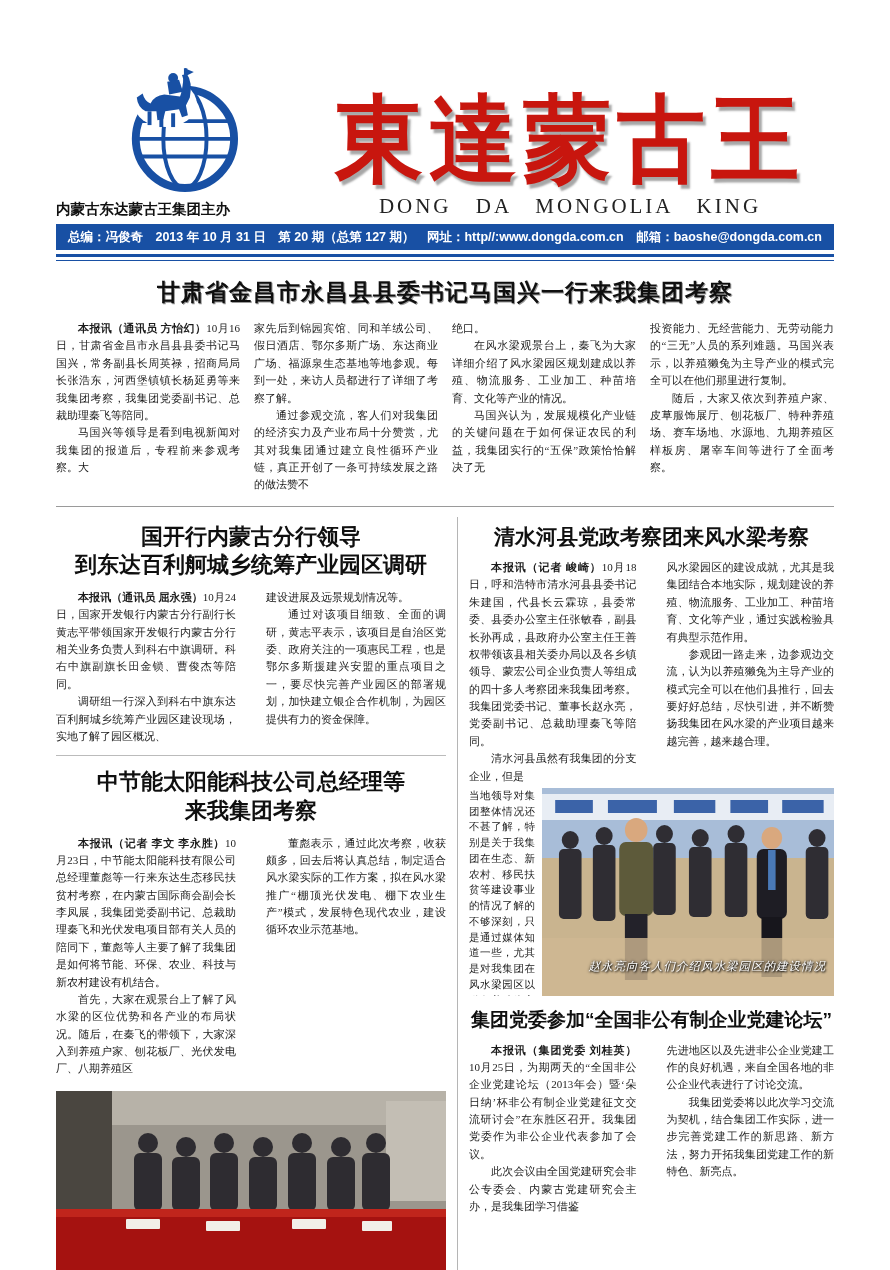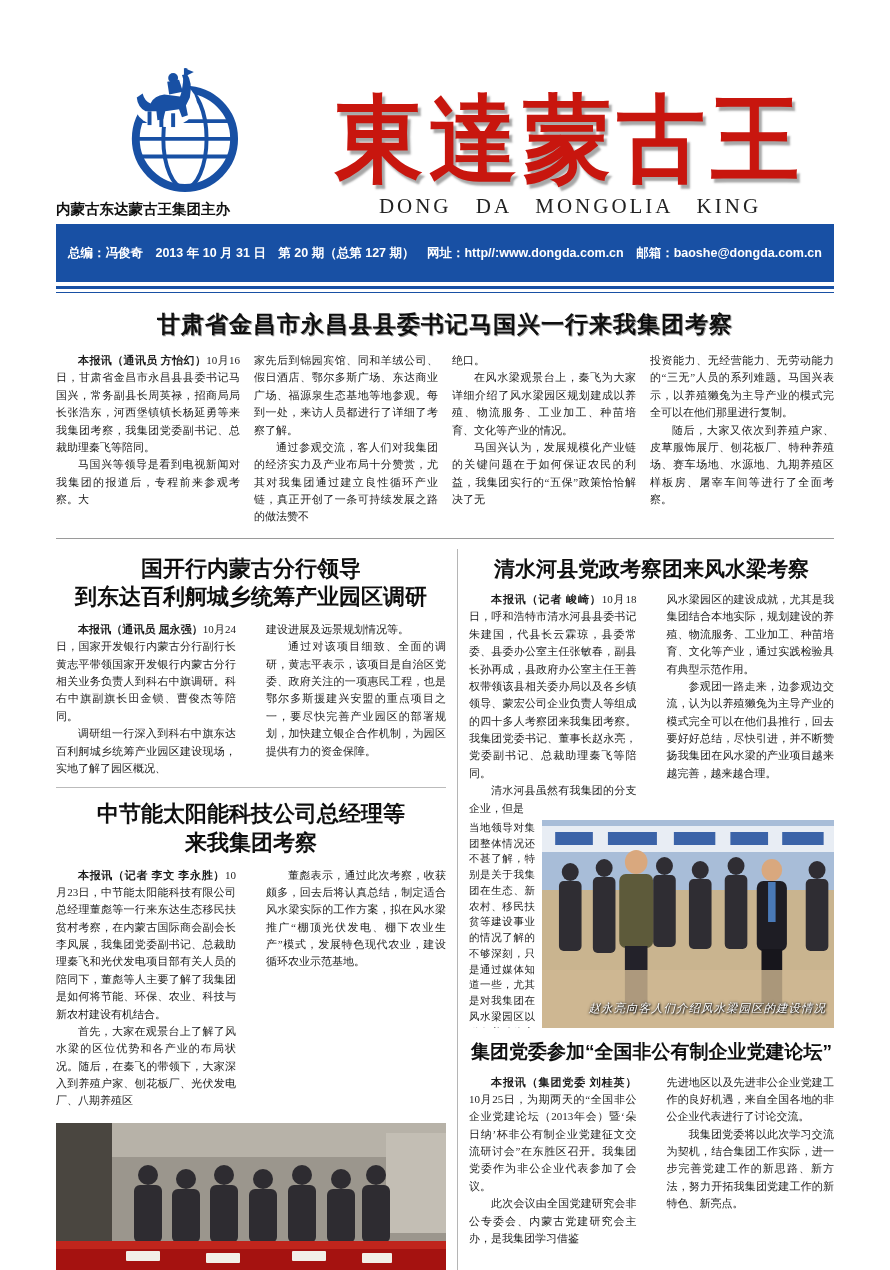--- a/index.html
+++ b/index.html
@@ -14,21 +14,21 @@
   .organizer{font-family:"Liberation Sans","DejaVu Sans",sans-serif;font-weight:bold;
              font-size:14.5px;margin-top:6px;white-space:nowrap;color:#111;}
   .mast-right{flex:1;text-align:center;}
   .title-cn{color:#c8160e;font-size:88px;line-height:1.15;font-weight:bold;letter-spacing:6px;
             font-family:"DejaVu Serif",serif;text-shadow:3px 3px 2px rgba(60,60,60,.45);
             transform:scaleY(1.08);}
   .title-en{font-size:21px;letter-spacing:3px;word-spacing:16px;margin-top:4px;color:#222;
             font-family:"Liberation Serif",serif;text-align:center;}
 
   .infobar{margin:5px 56px 0 56px;height:26px;background:#1850a4;color:#fff;display:flex;
-           justify-content:space-between;align-items:center;padding:16px 12px;
+           justify-content:space-between;align-items:center;padding:0 12px;
            font-family:"Liberation Sans","DejaVu Sans",sans-serif;font-size:12.5px;font-weight:bold;}
   .rules{margin:4px 56px 0 56px;border-top:3px solid #1850a4;border-bottom:1px solid #1850a4;height:3px;}
 
   
   .art p{margin:0;text-indent:2em;text-align:justify;font-size:11px;line-height:1.58;}
   .art p.cont{text-indent:0;}
   .art p b{font-weight:bold;}
   .c2{display:flex;gap:30px;}
   .c2>div,.c4>div{flex:1;min-width:0;}
   .c4{display:flex;gap:14px;}
@@ -54,21 +54,21 @@
   
   .photo{position:relative;overflow:hidden;}
   .photo svg{position:absolute;inset:0;width:100%;height:100%;}
   .caption{position:absolute;z-index:3;color:#fff;font-style:italic;font-size:12.5px;
            text-shadow:0 0 3px #000,1px 1px 2px #000;letter-spacing:1px;}
   .photo-left{height:180px;margin-top:13px;background:#908c84;}
   .q-wrap{display:flex;gap:7px;margin-top:3px;}
   .q-side{width:66px;overflow:hidden;height:208px;}
   .q-side p{font-size:10.5px;line-height:1.5;}
   .q-photo{flex:1;height:208px;background:#b9a98c;}
-  .q-photo .caption{bottom:12px;right:8px;font-size:11.5px;}
+  .q-photo .caption{bottom:22px;right:8px;font-size:11.5px;}
 </style>
 </head>
 <body>
 
 <div class="page">
 
   <div class="masthead">
     <div class="mast-left">
       <svg class="logo" viewBox="0 0 120 130" aria-hidden="true">
         <g fill="none" stroke="#1850a4">

